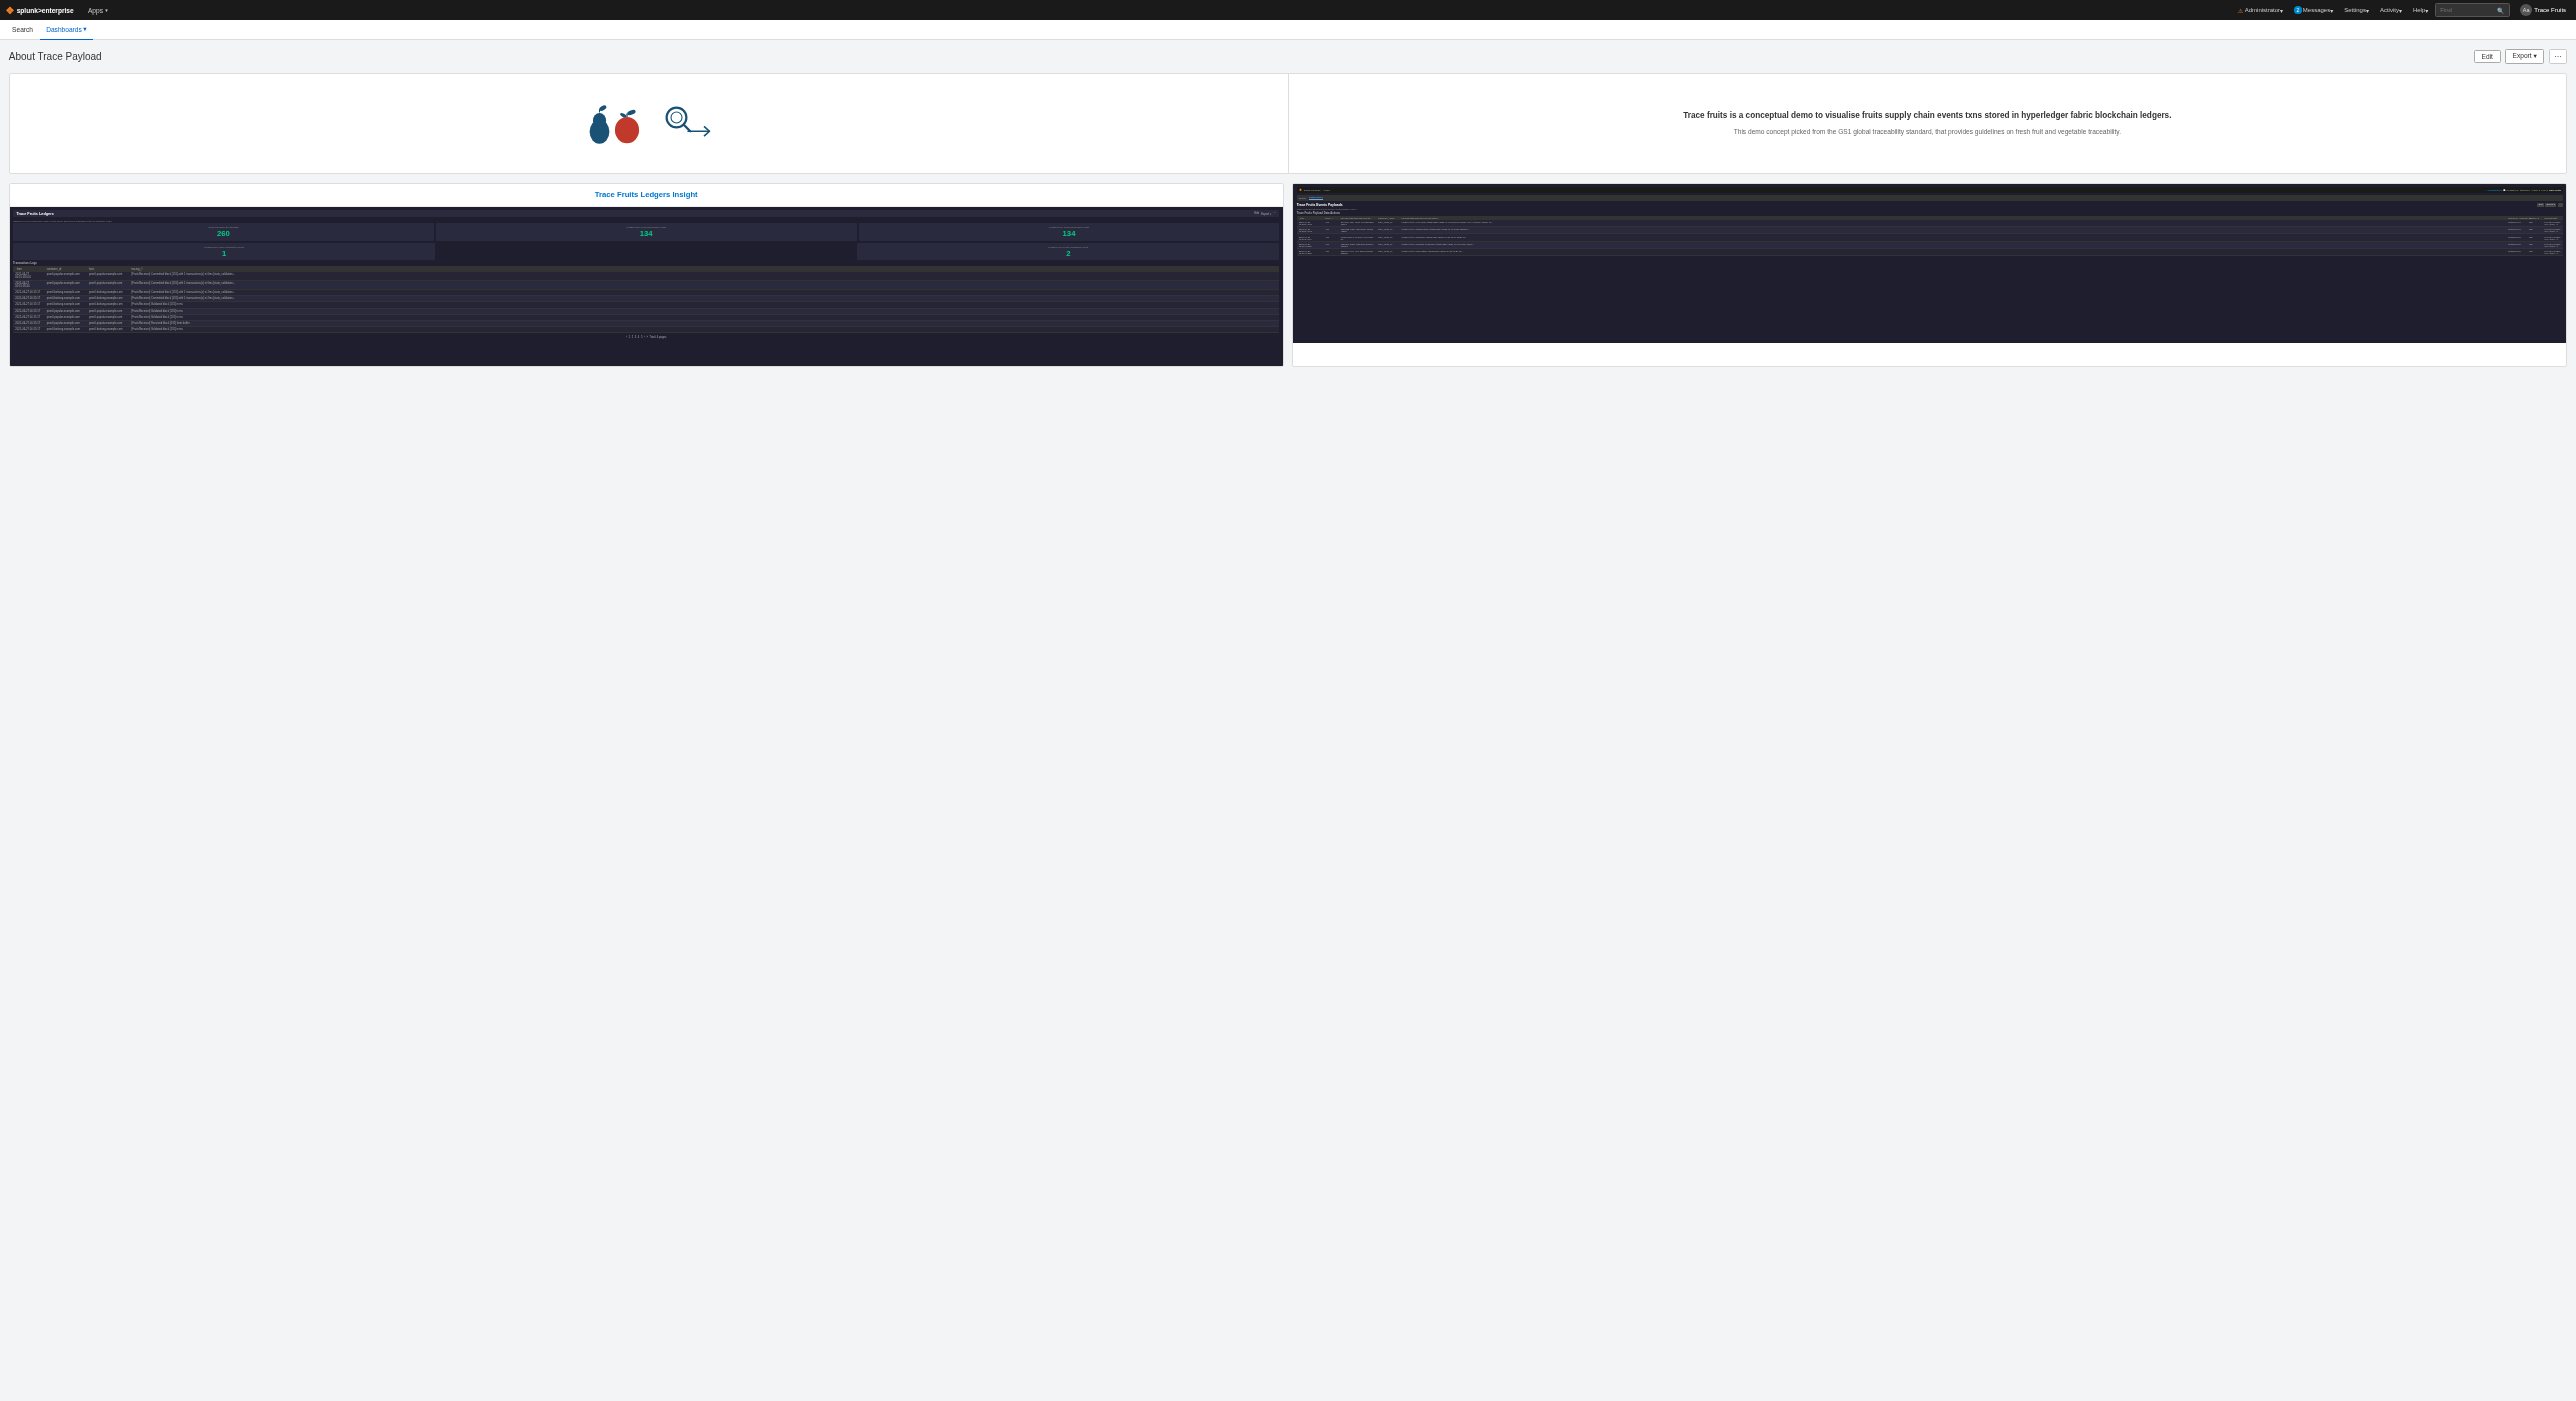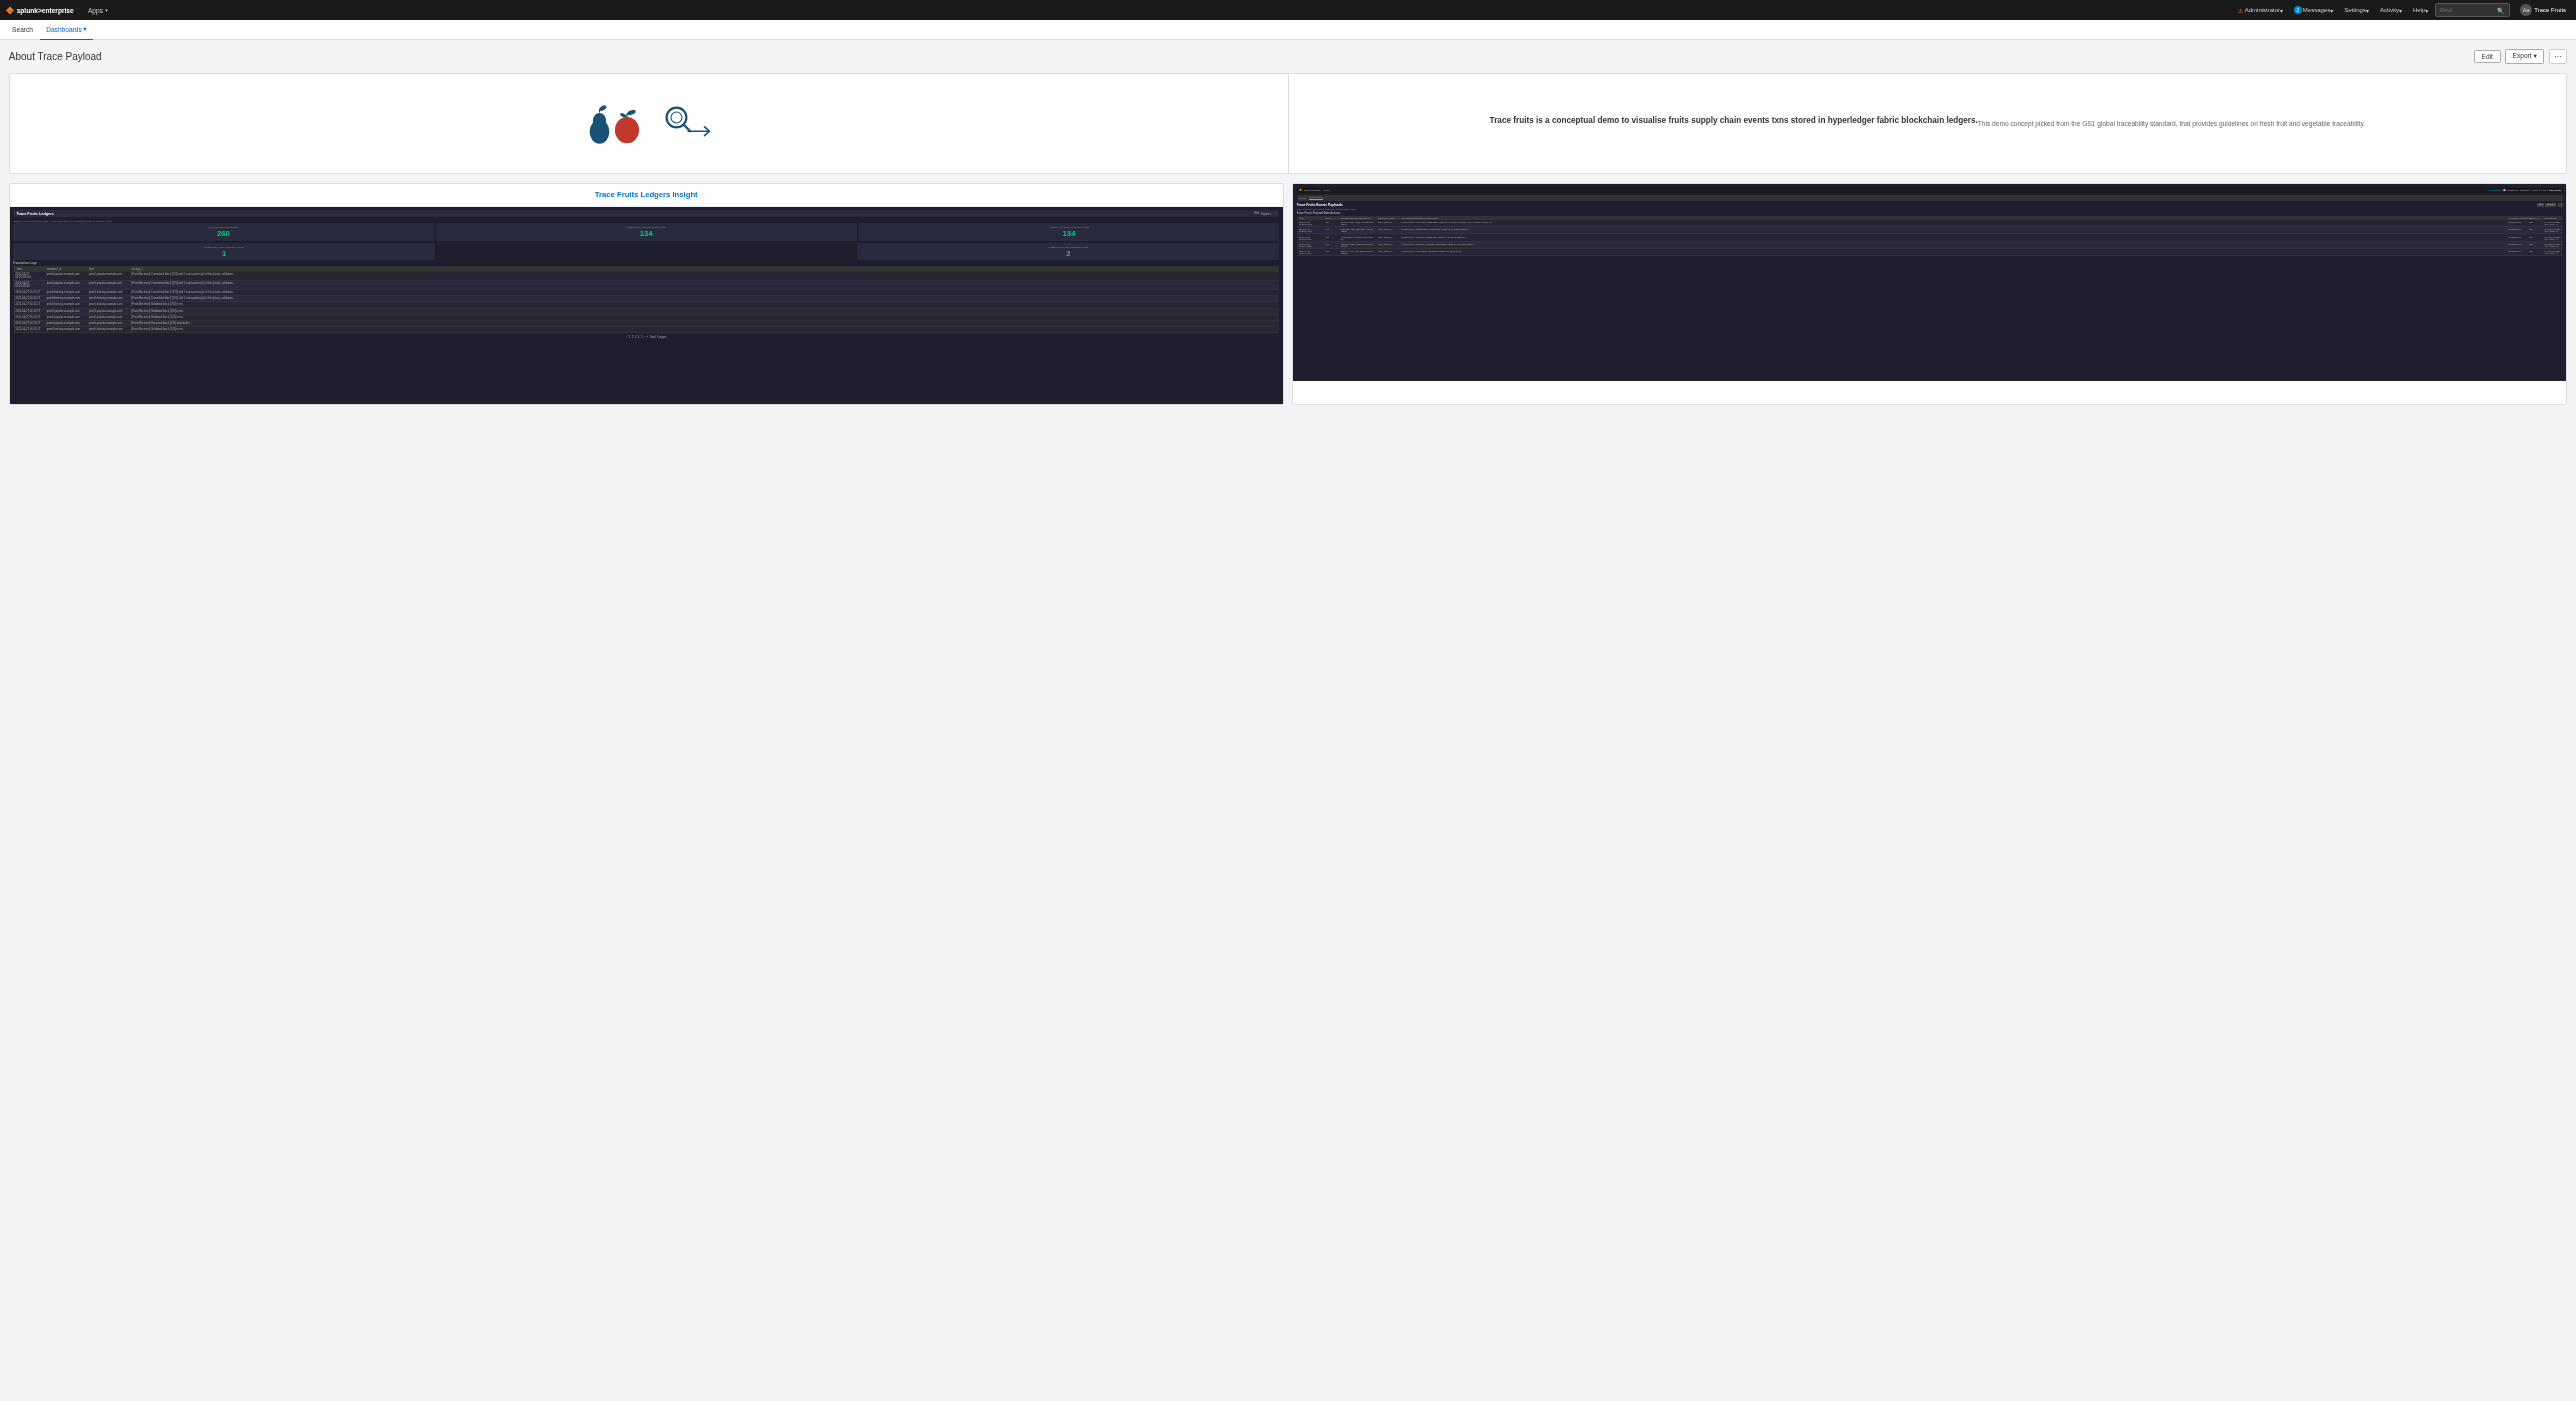--- a/index.html
+++ b/index.html
@@ -186,21 +186,21 @@
       border-right: 0.5px solid #ddd;
     }
     .hero-icons {
       display: flex;
       align-items: center;
       gap: 11px;
     }
     .hero-right {
       flex: 1;
       display: flex;
-      flex-direction: row;
+      flex-direction: column;
       align-items: center;
       justify-content: center;
       padding: 22px;
     }
     .hero-desc {
       font-size: 8.2px;
       font-weight: bold;
       color: #333;
       text-align: center;
       line-height: 1.5;
@@ -230,21 +230,21 @@
       padding: 6.6px;
       font-size: 7.7px;
       color: #0077cc;
       font-weight: bold;
       border-bottom: 0.5px solid #eee;
     }
     .card-content {
       background: #1a1a2e;
       padding: 0;
       position: relative;
-      height: 197px;
+      height: 159px;
       overflow: hidden;
     }
 
     
     .mini-dashboard {
       background: #1e1e2e;
       width: 100%;
       height: 100%;
       padding: 3.3px;
       color: #ccc;

